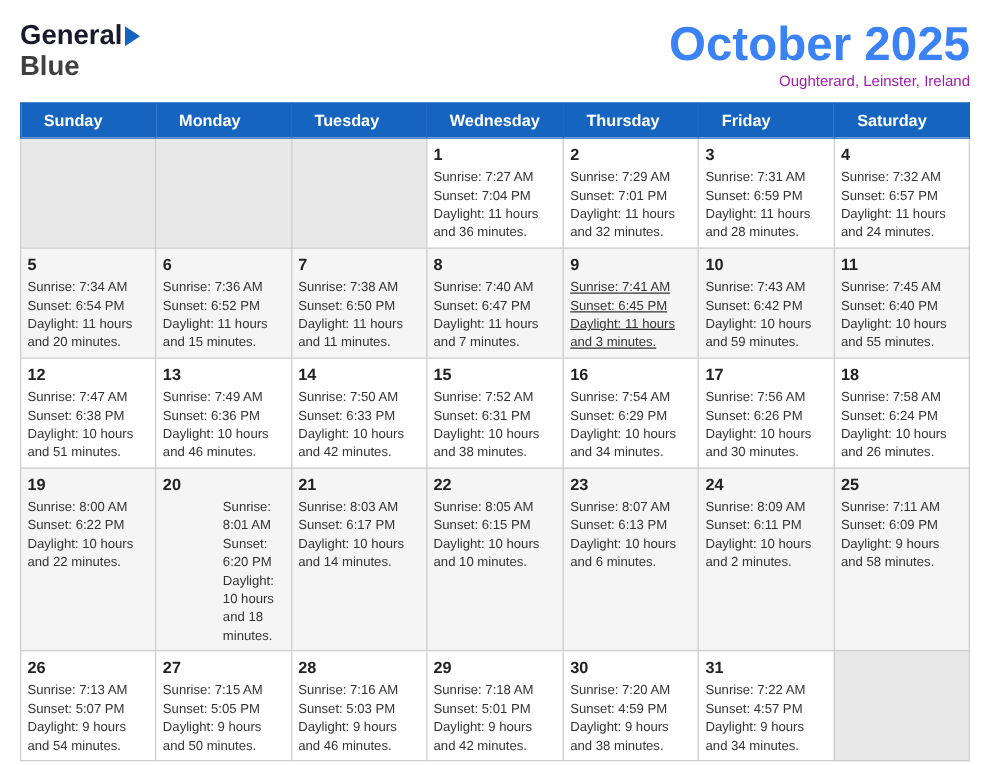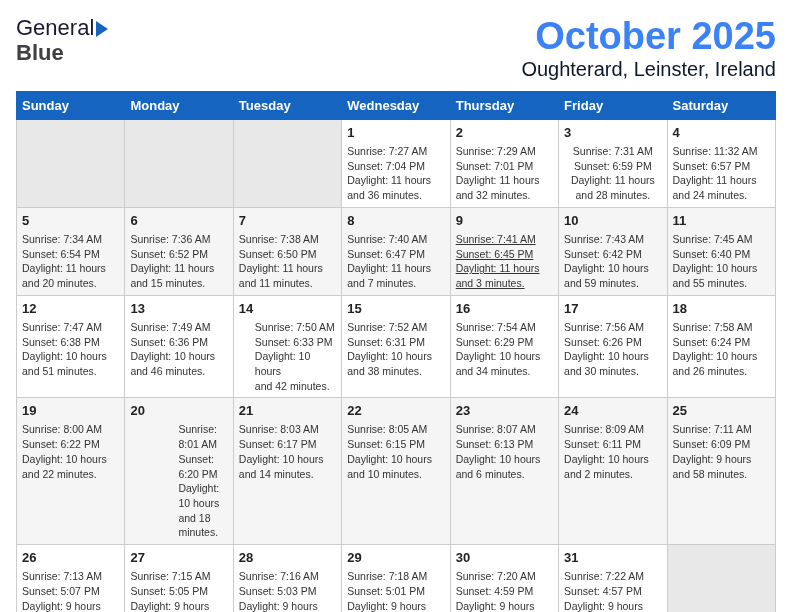--- a/index.html
+++ b/index.html
@@ -16,21 +16,21 @@
       align-items: flex-start;
       margin-bottom: 10px;
     }
     .logo {
       display: flex;
       flex-direction: column;
       align-items: flex-start;
     }
     .logo-text {
       font-size: 22px;
-      font-weight: normal;
+      font-weight: bold;
       color: #1a1a2e;
       line-height: 1.1;
     }
     .logo-general { color: #1a1a2e; }
     .logo-blue { color: #404040; }
     .logo-arrow {
       width: 0;
       height: 0;
       border-top: 8px solid transparent;
       border-bottom: 8px solid transparent;
@@ -42,33 +42,33 @@
     .title-area {
       text-align: right;
     }
     .month-title {
       font-size: 38px;
       font-weight: bold;
       color: #3b82f6;
       line-height: 1.1;
     }
     .subtitle {
-      font-size: 20px;
-      color: #0f172a;
+      font-size: 12px;
+      color: #a21caf;
     }
     .calendar {
       width: 100%;
       border-collapse: collapse;
       font-size: 11px;
     }
     .calendar thead th {
       background-color: #1565c0;
       color: #fff;
       text-align: left;
-      padding: 6px 5px;
+      padding: 6px 18px;
       font-size: 13px;
       font-weight: bold;
       border: 1px solid #1565c0;
     }
     .calendar tbody td {
       border: 1px solid #ccc;
       vertical-align: top;
       padding: 4px 5px;
       width: 108px;
       min-height: 70px;
@@ -139,28 +139,28 @@
         </td>
         <td>
           <span class="day-number">2</span>
           <div class="cell-content" style="white-space: pre-line;">Sunrise: 7:29 AM
 Sunset: 7:01 PM
 Daylight: 11 hours
 and 32 minutes.</div>
         </td>
         <td>
           <span class="day-number">3</span>
-          <div class="cell-content" style="white-space: pre-line; text-align: center;">Sunrise: 7:31 AM
+          <div class="cell-content" style="white-space: pre-line;">Sunrise: 7:31 AM
 Sunset: 6:59 PM
 Daylight: 11 hours
 and 28 minutes.</div>
         </td>
         <td>
           <span class="day-number">4</span>
-          <div class="cell-content" style="white-space: pre-line;">Sunrise: 11:32 AM
+          <div class="cell-content" style="white-space: pre-line;">Sunrise: 7:32 AM
 Sunset: 6:57 PM
 Daylight: 11 hours
 and 24 minutes.</div>
         </td>
       </tr>
       <tr>
         <td>
           <span class="day-number">5</span>
           <div class="cell-content" style="white-space: pre-line;">Sunrise: 7:34 AM
 Sunset: 6:54 PM
@@ -220,21 +220,21 @@
         </td>
         <td>
           <span class="day-number">13</span>
           <div class="cell-content" style="white-space: pre-line;">Sunrise: 7:49 AM
 Sunset: 6:36 PM
 Daylight: 10 hours
 and 46 minutes.</div>
         </td>
         <td>
           <span class="day-number">14</span>
-          <div class="cell-content" style="white-space: pre-line; margin-left: 16px;">Sunrise: 7:50 AM
+          <div class="cell-content" style="white-space: pre-line;">Sunrise: 7:50 AM
 Sunset: 6:33 PM
 Daylight: 10 hours
 and 42 minutes.</div>
         </td>
         <td>
           <span class="day-number">15</span>
           <div class="cell-content" style="white-space: pre-line;">Sunrise: 7:52 AM
 Sunset: 6:31 PM
 Daylight: 10 hours
 and 38 minutes.</div>

